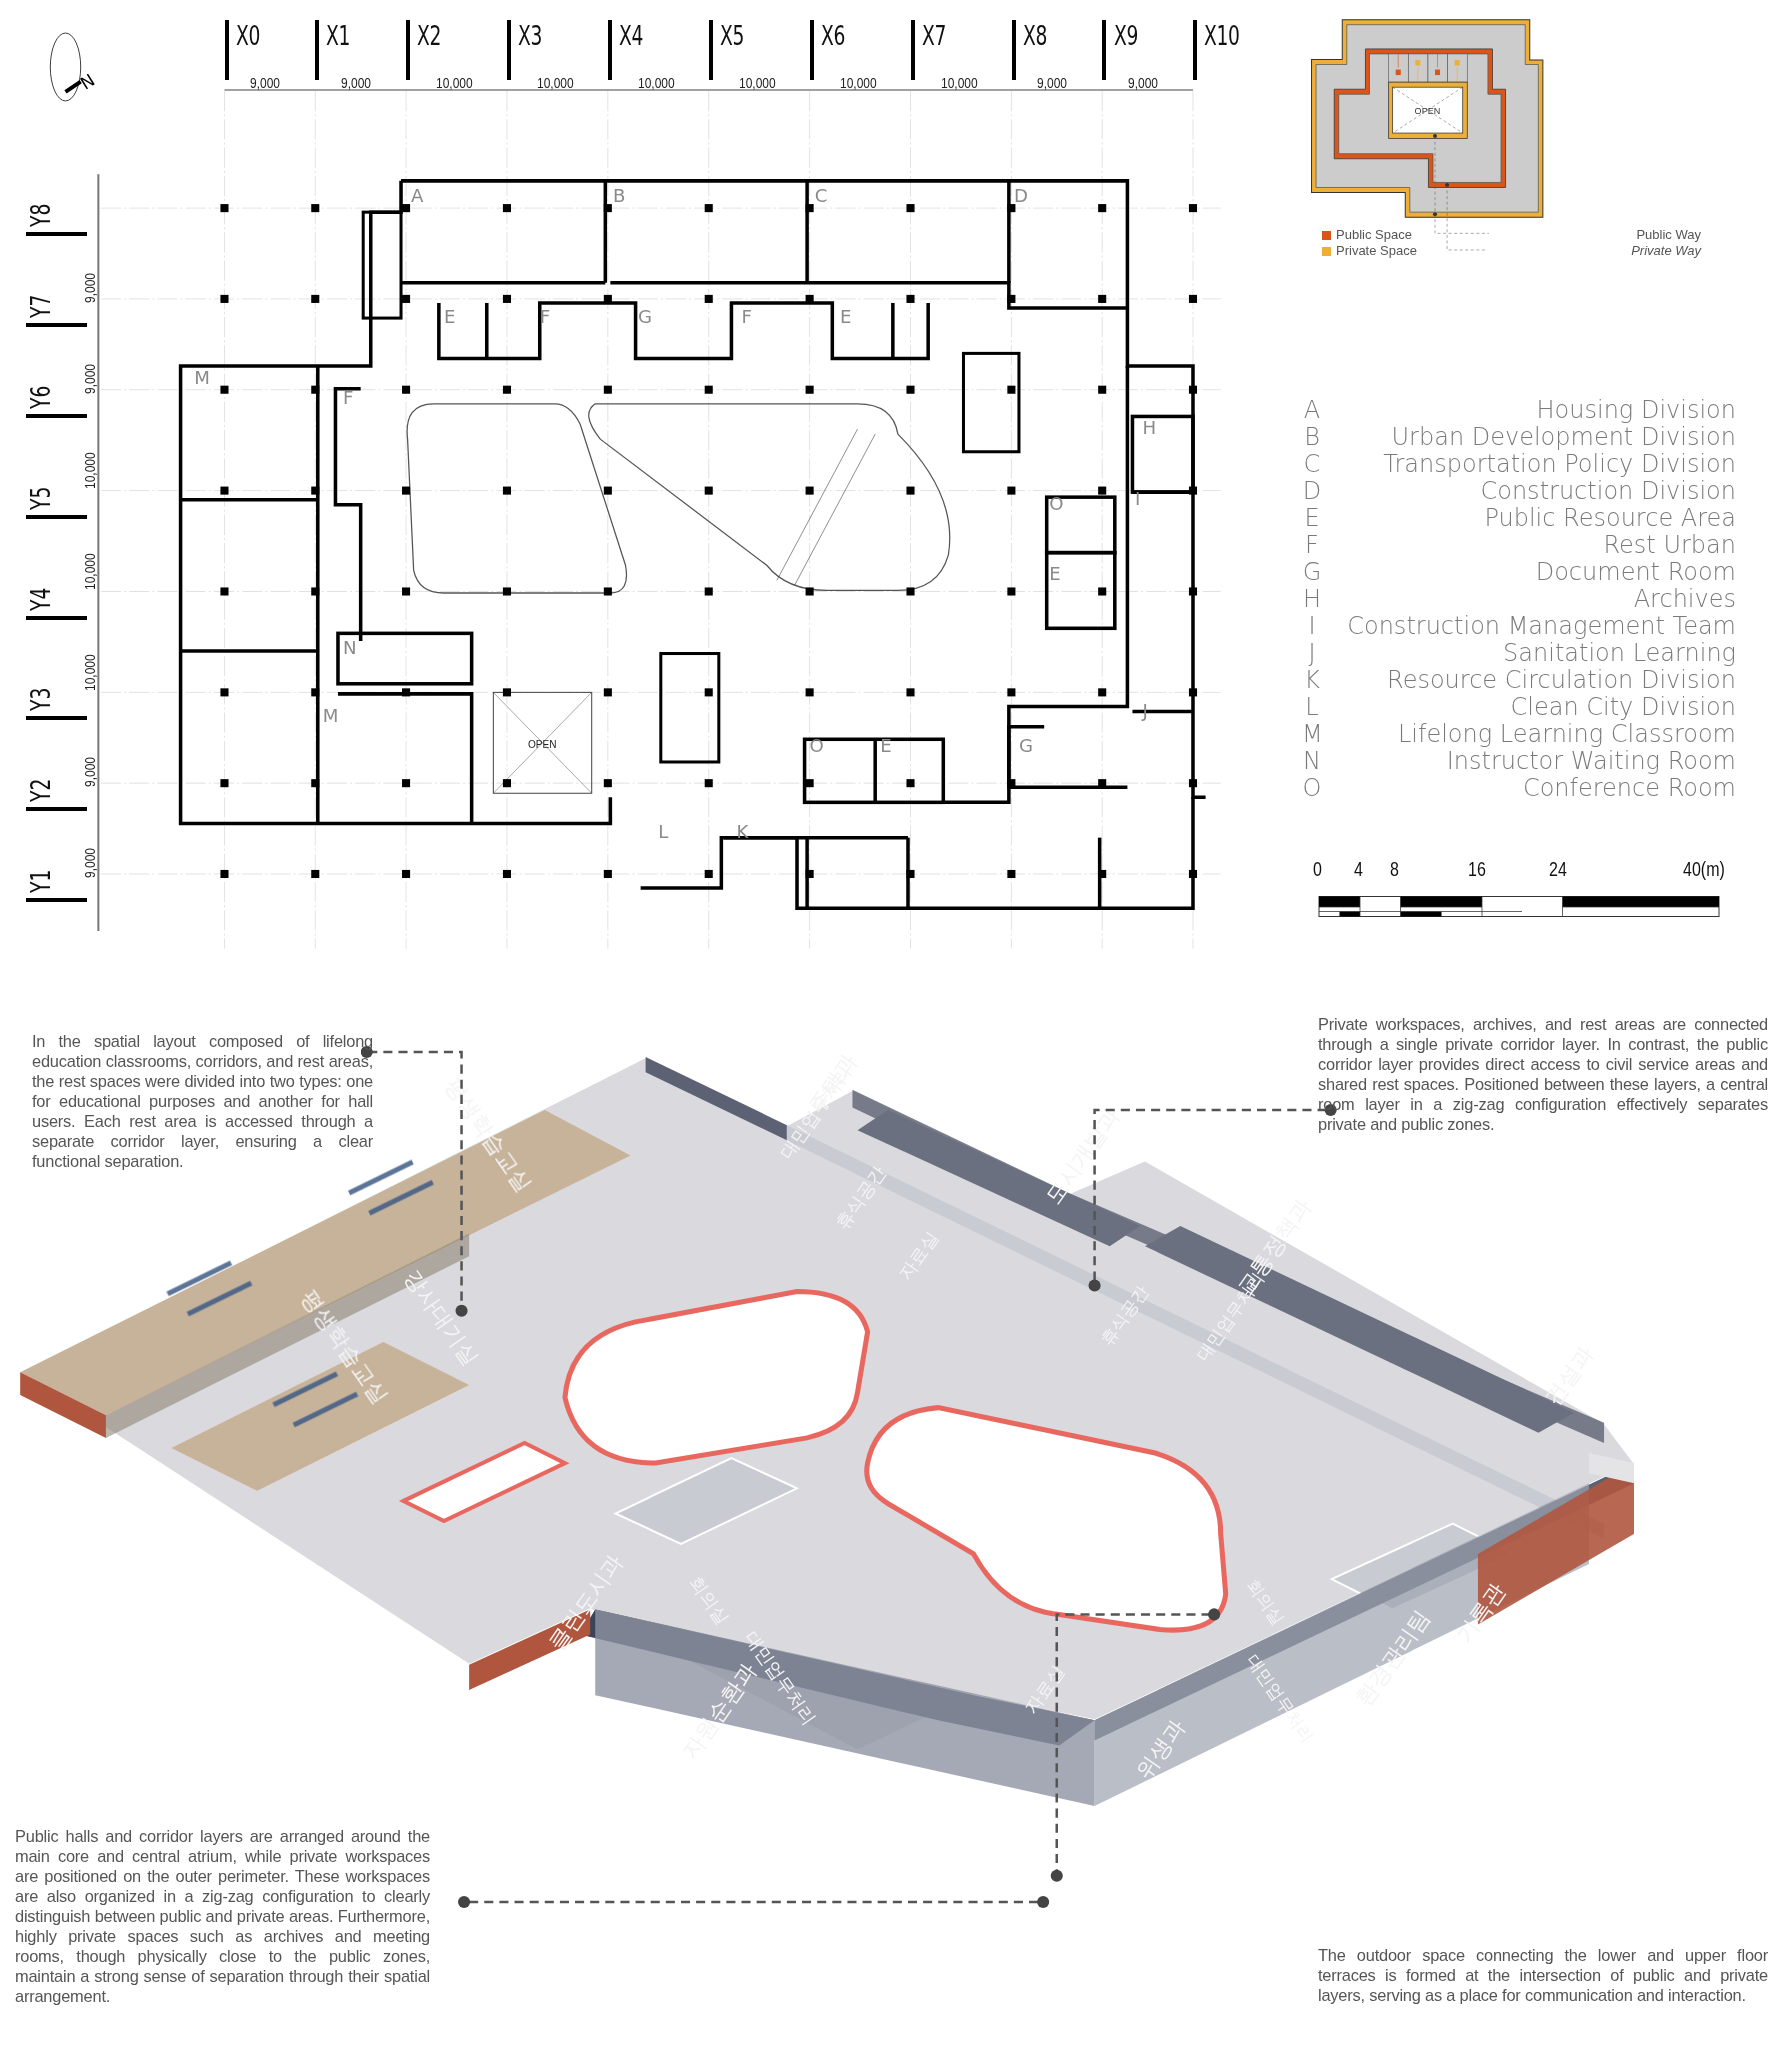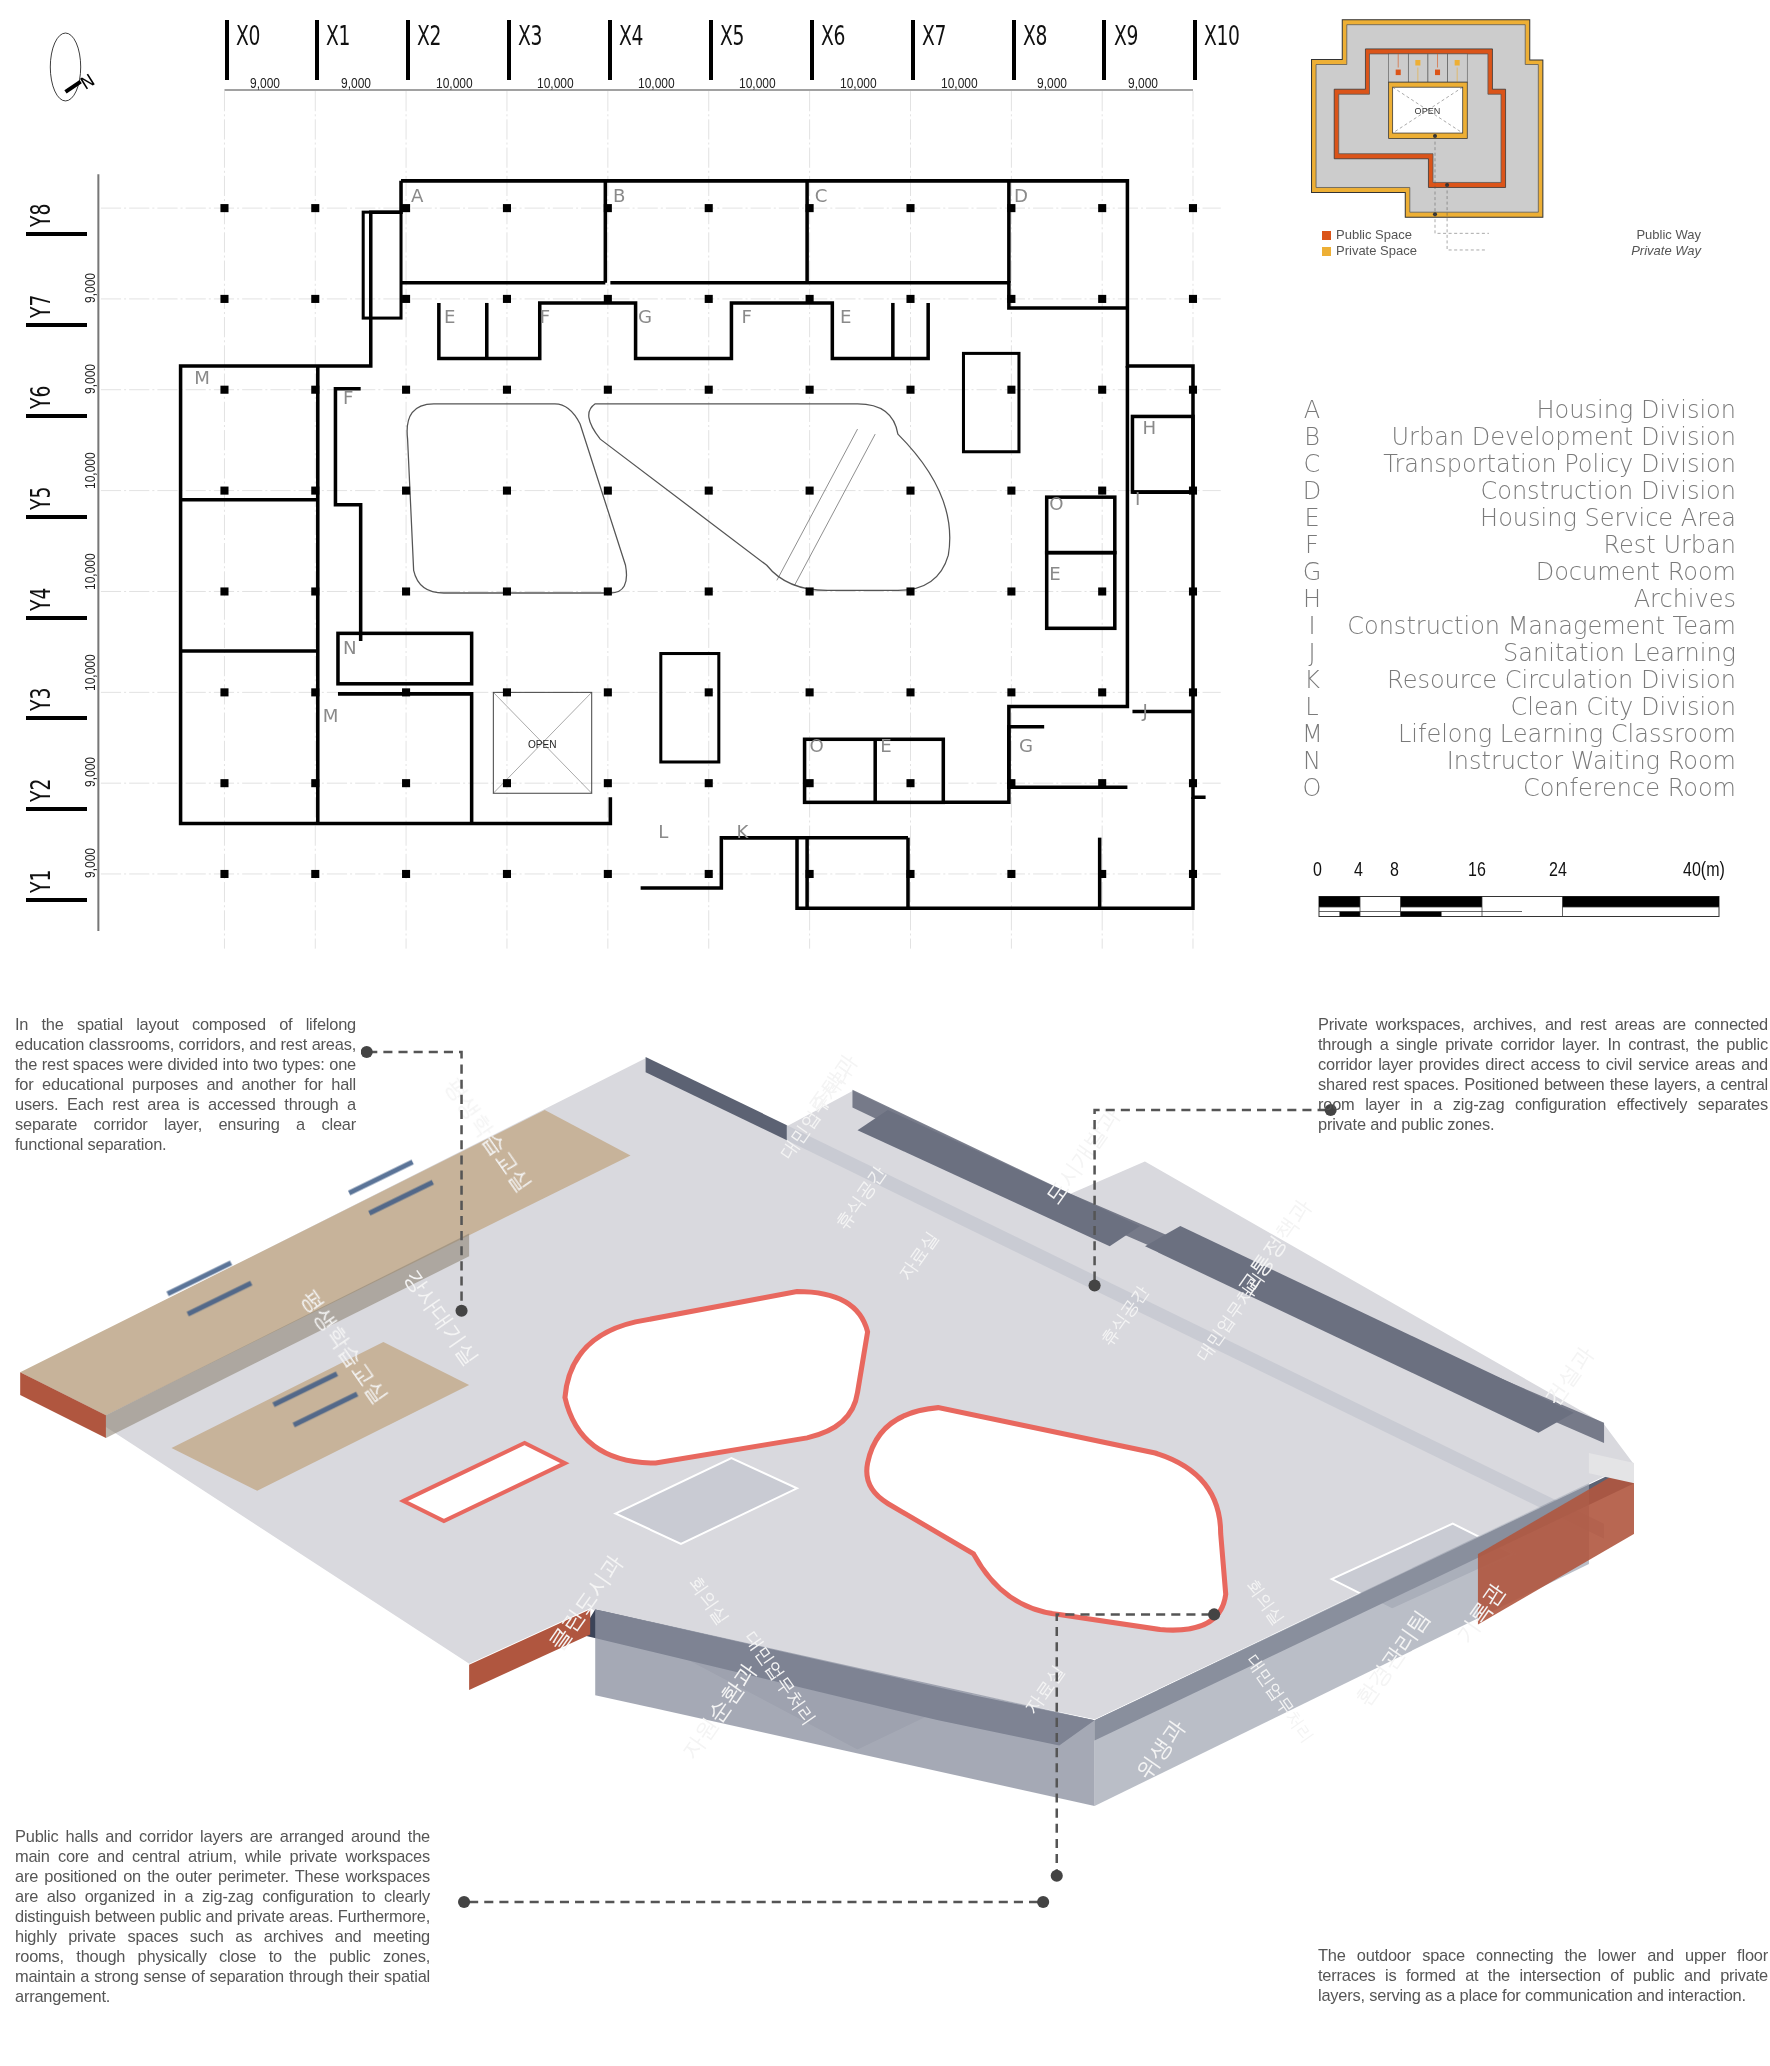--- a/index.html
+++ b/index.html
@@ -351,21 +351,21 @@
     <div class="lg-row">
       <span class="lg-key">C</span>
       <span>Transportation Policy Division</span>
     </div>
     <div class="lg-row">
       <span class="lg-key">D</span>
       <span>Construction Division</span>
     </div>
     <div class="lg-row">
       <span class="lg-key">E</span>
-      <span>Housing Service Area</span>
+      <span>Public Resource Area</span>
     </div>
     <div class="lg-row">
       <span class="lg-key">F</span>
       <span>Rest Urban</span>
     </div>
     <div class="lg-row">
       <span class="lg-key">G</span>
       <span>Document Room</span>
     </div>
     <div class="lg-row">
@@ -509,17 +509,17 @@
       <circle cx="915" cy="598" r="12"></circle>
     <circle cx="2638" cy="200" r="12"></circle>
       <circle cx="2170" cy="548" r="12"></circle>
     <circle cx="2407" cy="1200" r="12"></circle>
       <circle cx="2095" cy="1718" r="12"></circle>
     <circle cx="920" cy="1770" r="12"></circle>
       <circle cx="2068" cy="1770" r="12"></circle>
   </g>
 </svg>
 
-<p class="para" style="left:15px;top:1014px;width:341px;margin:0;">In the spatial layout composed of lifelong education classrooms, corridors, and rest areas, the rest spaces were divided into two types: one for educational purposes and another for hall users. Each rest area is accessed through a separate corridor layer, ensuring a clear functional separation.</p>
+<p class="para" style="left:15px;top:1014px;width:341px;margin:17px;">In the spatial layout composed of lifelong education classrooms, corridors, and rest areas, the rest spaces were divided into two types: one for educational purposes and another for hall users. Each rest area is accessed through a separate corridor layer, ensuring a clear functional separation.</p>
 <p class="para" style="left:1318px;top:1014px;width:450px;margin:0;">Private workspaces, archives, and rest areas are connected through a single private corridor layer. In contrast, the public corridor layer provides direct access to civil service areas and shared rest spaces. Positioned between these layers, a central room layer in a zig-zag configuration effectively separates private and public zones.</p>
 <p class="para" style="left:15px;top:1826px;width:415px;margin:0;">Public halls and corridor layers are arranged around the main core and central atrium, while private workspaces are positioned on the outer perimeter. These workspaces are also organized in a zig-zag configuration to clearly distinguish between public and private areas. Furthermore, highly private spaces such as archives and meeting rooms, though physically close to the public zones, maintain a strong sense of separation through their spatial arrangement.</p>
 <p class="para" style="left:1318px;top:1945px;width:450px;margin:0;">The outdoor space connecting the lower and upper floor terraces is formed at the intersection of public and private layers, serving as a place for communication and interaction.</p>
 
 
 </body></html>

